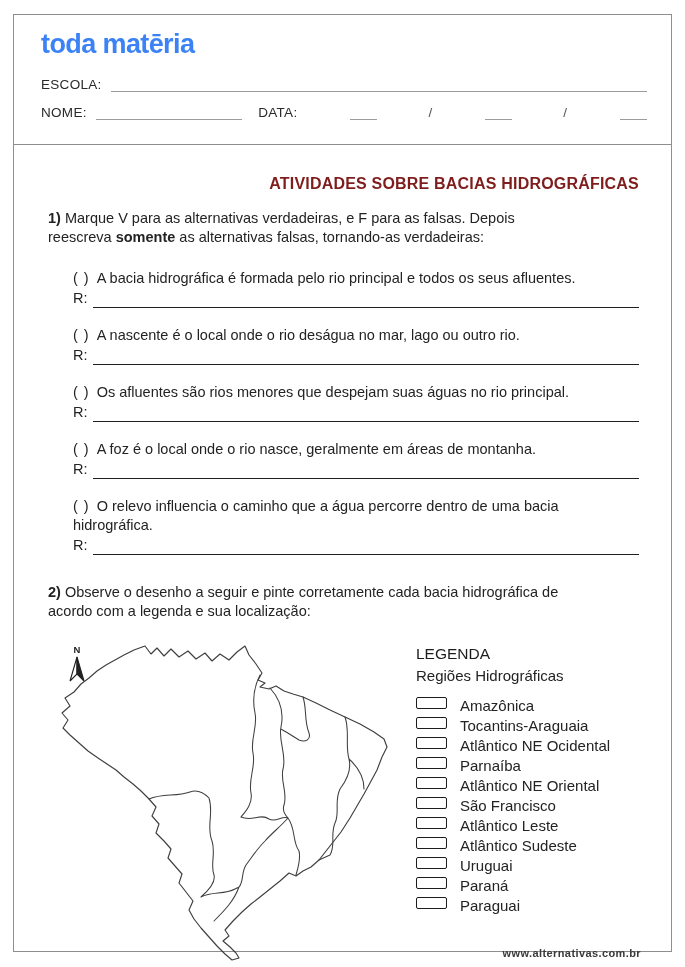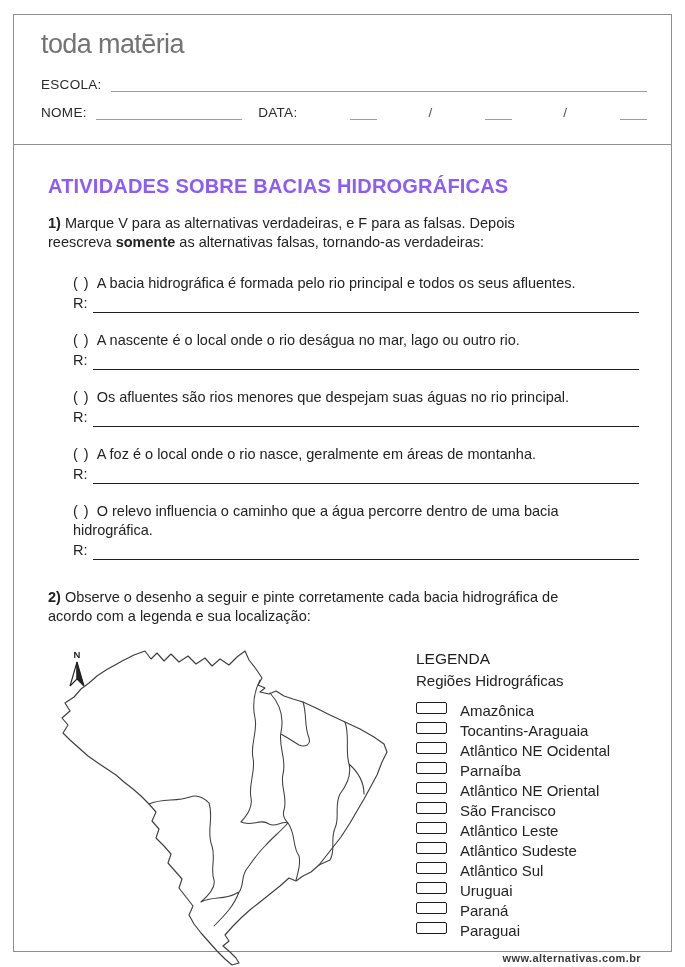--- a/index.html
+++ b/index.html
@@ -13,34 +13,34 @@
     border:1.5px solid #8e8e8e;box-sizing:border-box;
     display:flex;flex-direction:column;background:#fff;
   }
   
   .header{
     height:130px;box-sizing:border-box;flex:0 0 auto;
     border-bottom:1px solid #8e8e8e;
     padding:12px 24px 0 27px;
   }
   .logo{
-    font-size:27px;font-weight:normal;letter-spacing:-0.6px;color:#737373;
+    font-size:27px;font-weight:bold;letter-spacing:-0.6px;color:#3b82f6;
     margin-top:2px;
   }
   .field-row{display:flex;align-items:flex-end;margin-top:17px;font-size:13.5px;color:#2a2a2a;}
   .field-row.nome{margin-top:13px;}
   .lbl{white-space:nowrap;letter-spacing:0.3px;}
   .fill{flex:1;border-bottom:1.5px solid #9c9c9c;height:13px;margin-left:9px;}
   .line-nome{flex:1;border-bottom:1.5px solid #9c9c9c;height:13px;margin-left:9px;margin-right:16px;}
   .date-group{display:flex;align-items:flex-end;gap:44px;}
   .date-blank{width:27px;border-bottom:1.5px solid #9c9c9c;height:13px;margin-left:9px;}
   .date-sep{margin-left:7px;color:#555;}
   
   .content{flex:1;position:relative;padding:30px 32px 0 34px;box-sizing:border-box;}
-  .title{text-align:left;font-weight:bold;font-size:20px;letter-spacing:0.2px;color:#8b5cf6;}
+  .title{text-align:right;font-weight:bold;font-size:16px;letter-spacing:0.2px;color:#7f1d1d;}
   .para{font-size:14.5px;line-height:19px;margin-top:16px;max-width:520px;}
   .b{font-weight:bold;}
   .statements{margin-top:22px;}
   .statement{margin-top:18px;margin-left:25px;}
   .statement:first-child{margin-top:0;}
   .statement-text{font-size:14.5px;line-height:19px;max-width:580px;}
   .paren{margin-right:7px;letter-spacing:1px;}
   .answer-line{display:flex;align-items:flex-end;margin-top:1px;font-size:14.5px;line-height:19px;}
   .rule{flex:1;border-bottom:1.7px solid #1f1f1f;height:16px;margin-left:5px;}
   .q2{margin-top:28px;max-width:518px;}
@@ -215,24 +215,20 @@
           <div class="legend-item">
             <span class="legend-box"></span>
             <span class="legend-label">Atlântico Leste</span>
           </div>
           <div class="legend-item">
             <span class="legend-box"></span>
             <span class="legend-label">Atlântico Sudeste</span>
           </div>
           <div class="legend-item">
             <span class="legend-box"></span>
-            <span class="legend-label">Atlântico Sul</span>
-          </div>
-          <div class="legend-item">
-            <span class="legend-box"></span>
             <span class="legend-label">Uruguai</span>
           </div>
           <div class="legend-item">
             <span class="legend-box"></span>
             <span class="legend-label">Paraná</span>
           </div>
           <div class="legend-item">
             <span class="legend-box"></span>
             <span class="legend-label">Paraguai</span>
           </div>

